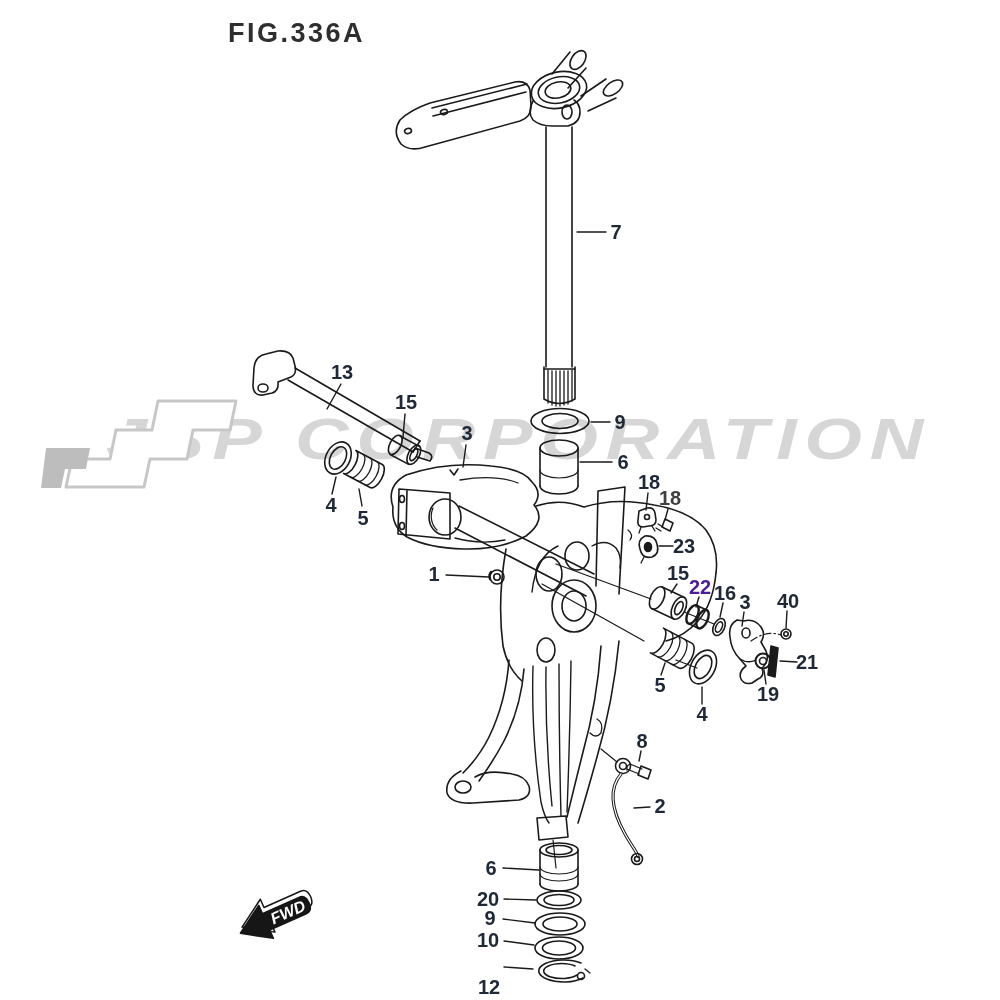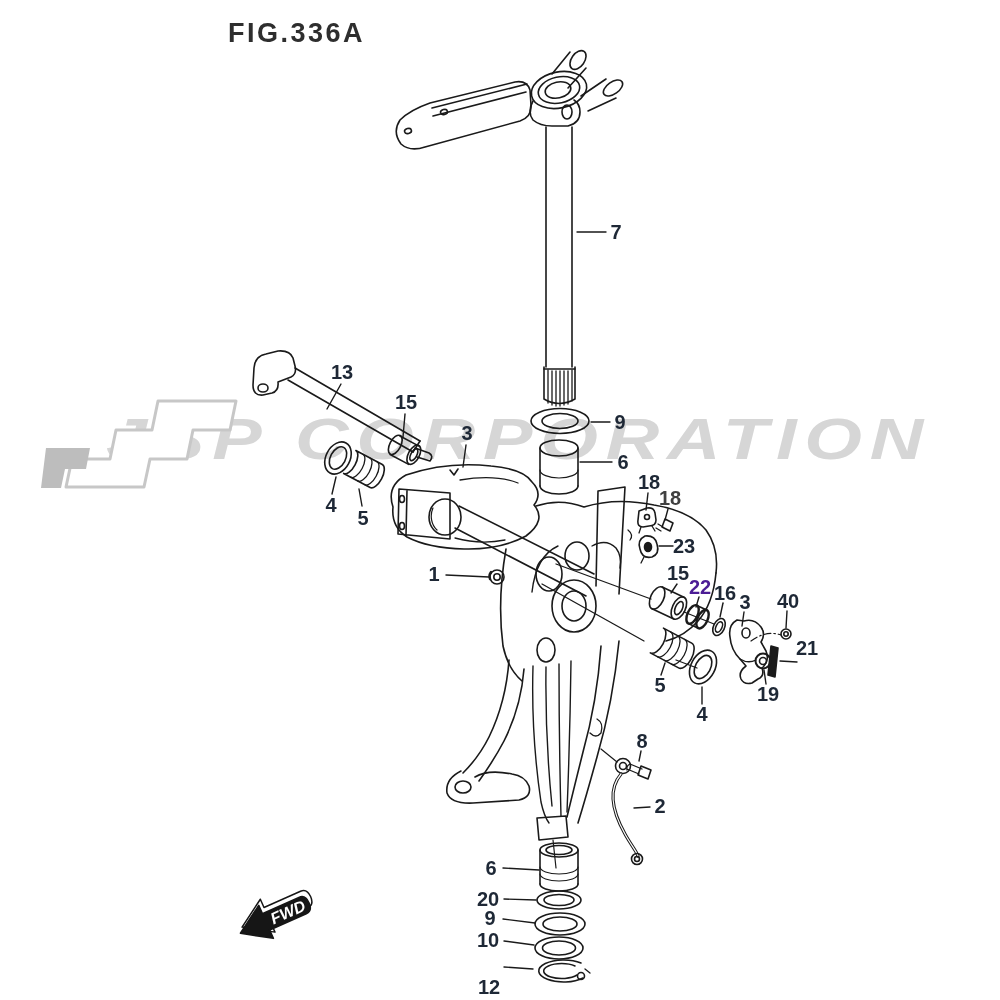--- a/index.html
+++ b/index.html
@@ -286,21 +286,21 @@
       <div class="callout" style="left: 363px; top: 518px; color: rgb(30, 40, 54);">5</div>
       <div class="callout" style="left: 649px; top: 482px; color: rgb(30, 40, 54);">18</div>
       <div class="callout" style="left: 670px; top: 498px; color: #404040;">18</div>
       <div class="callout" style="left: 684px; top: 546px; color: rgb(30, 40, 54);">23</div>
       <div class="callout" style="left: 434px; top: 574px; color: rgb(30, 40, 54);">1</div>
       <div class="callout" style="left: 678px; top: 573px; color: rgb(30, 40, 54);">15</div>
       <div class="callout" style="left: 700px; top: 587px; color: #4c1d95; text-align: center;">22</div>
       <div class="callout" style="left: 725px; top: 593px; color: rgb(30, 40, 54);">16</div>
       <div class="callout" style="left: 745px; top: 602px; color: rgb(30, 40, 54);">3</div>
       <div class="callout" style="left: 788px; top: 601px; color: rgb(30, 40, 54);">40</div>
-      <div class="callout" style="left: 807px; top: 648px; color: rgb(30, 40, 54);">21</div>
+      <div class="callout" style="left: 807px; top: 662px; color: rgb(30, 40, 54);">21</div>
       <div class="callout" style="left: 768px; top: 694px; color: rgb(30, 40, 54); text-align: center;">19</div>
       <div class="callout" style="left: 702px; top: 714px; color: rgb(30, 40, 54);">4</div>
       <div class="callout" style="left: 660px; top: 685px; color: rgb(30, 40, 54);">5</div>
       <div class="callout" style="left: 642px; top: 741px; color: rgb(30, 40, 54);">8</div>
       <div class="callout" style="left: 660px; top: 806px; color: rgb(30, 40, 54);">2</div>
       <div class="callout" style="left: 491px; top: 868px; color: rgb(30, 40, 54);">6</div>
       <div class="callout" style="left: 488px; top: 899px; color: rgb(30, 40, 54);">20</div>
       <div class="callout" style="left: 490px; top: 918px; color: rgb(30, 40, 54);">9</div>
       <div class="callout" style="left: 488px; top: 940px; color: rgb(30, 40, 54);">10</div>
       <div class="callout" style="left: 489px; top: 966px; color: rgb(30, 40, 54); margin-top: 21px;">12</div>

